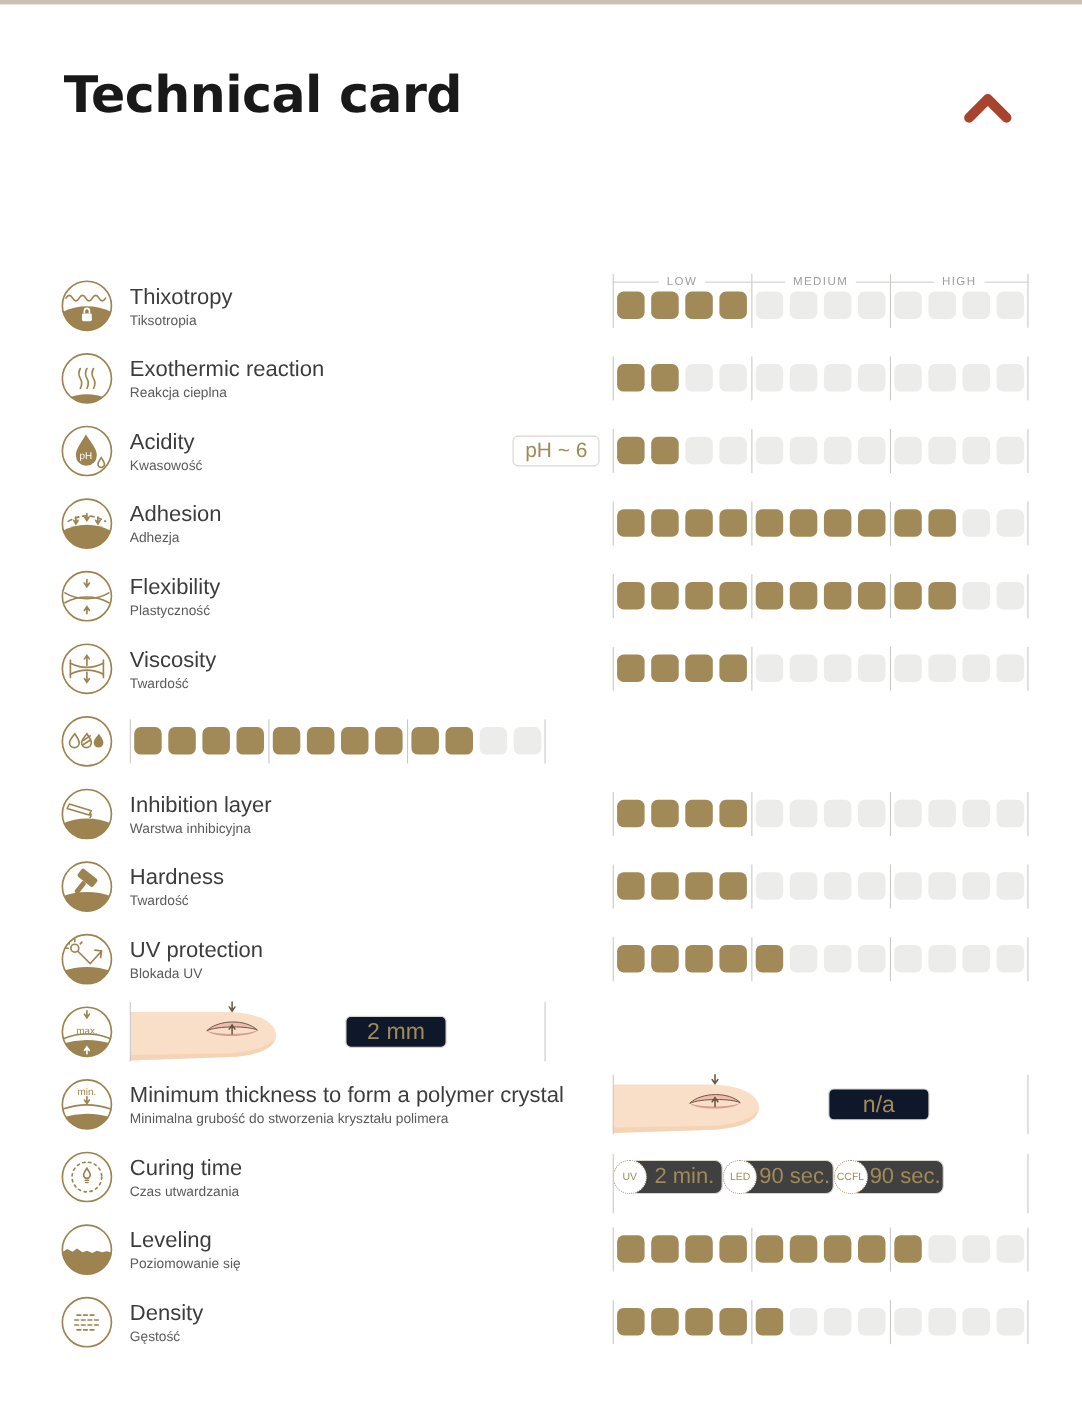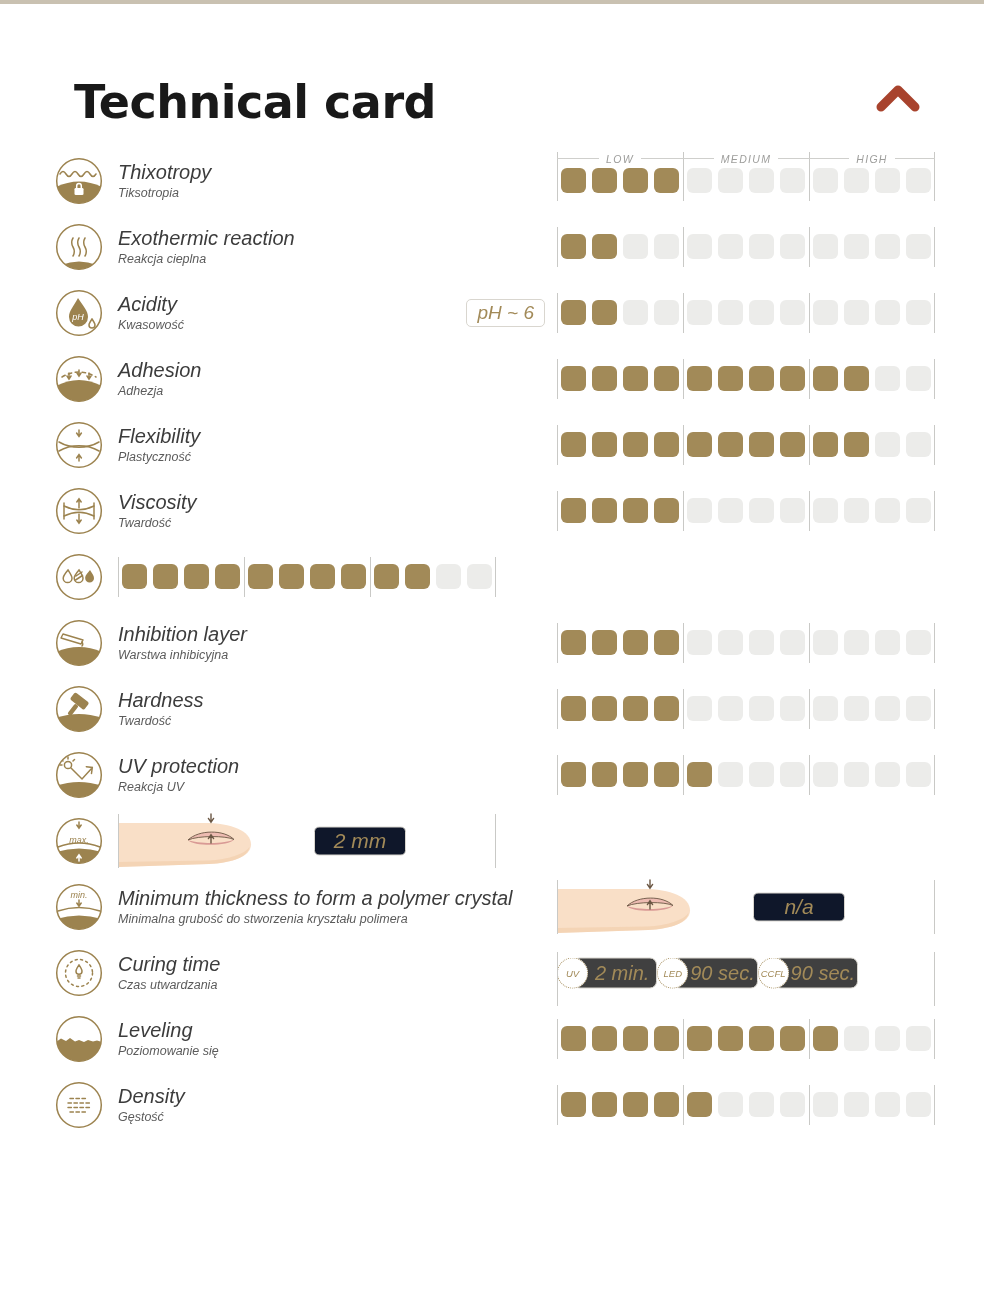--- a/index.html
+++ b/index.html
@@ -8,27 +8,27 @@
     font-family:"Liberation Sans", sans-serif;overflow:hidden;
     -webkit-font-smoothing:antialiased;
   }
   .topbar{height:4px;width:100%;background:var(--topbar,#C9C1B1);}
   .page{position:relative;width:100%;height:100%;}
 
   
   .hdr{display:flex;align-items:flex-start;justify-content:space-between;
        padding:54px 56px 0 58px;}
   .hdr h1{
-    margin:16px;font-size:46px;line-height:1.25;font-weight:700;color:#191919;
+    margin:0;font-size:46px;line-height:1.25;font-weight:700;color:#191919;
     letter-spacing:-.5px;font-family:"DejaVu Sans","Liberation Sans",sans-serif;
   }
   .collapse-btn{background:none;border:none;padding:6px;cursor:pointer;margin-top:18px;}
 
   
-  .rows{font-style:italic;}
+  .rows{margin-top:122px;}
   .row{display:flex;align-items:center;height:66px;padding-left:55px;}
   .icon-circle{width:48px;height:48px;flex:none;margin-right:15px;color:var(--gold-icon,#9C834F);}
   .icon-circle svg{display:block;width:48px;height:48px;}
   .labels{flex:1;min-width:0;}
   .row-title{font-size:20px;color:#3C3C3C;line-height:1.15;white-space:nowrap;}
   .row-subtitle{font-size:12.5px;color:#5B5B5B;margin-top:2px;white-space:nowrap;}
 
   .value-area{width:378px;margin-right:49px;flex:none;position:relative;height:66px;}
 
   
@@ -561,21 +561,21 @@
             <g clip-path="url(#clip9)">
               <path d="M1,35 Q24,27 47,35 L47,48 L1,48 Z" fill="currentColor"></path>
               <circle cx="13" cy="14" r="3.6" fill="none" stroke="currentColor" stroke-width="1.5" stroke-linecap="round"></circle>
               <path d="M13,8 v-2 M8,10 l-1.5,-1.5 M18,10 l1.5,-1.5 M7,14 h-2" fill="none" stroke="currentColor" stroke-width="1.5" stroke-linecap="round"></path>
               <path d="M16,17 L27,28 L37,17 m-0.5,5.5 l0.8,-6 l-6,-0.8" fill="none" stroke="currentColor" stroke-width="1.5" stroke-linecap="round"></path>
             </g>
           </svg>
         </div>
     <div class="labels">
       <div class="row-title">UV protection</div>
-      <div class="row-subtitle">Reakcja UV</div>
+      <div class="row-subtitle">Blokada UV</div>
     </div>
     <div class="value-area">
           <div class="squares">
             <div class="sq-group">
               <div class="sq filled"></div>
               <div class="sq filled"></div>
               <div class="sq filled"></div>
               <div class="sq filled"></div>
             </div>
             <div class="sq-group">

